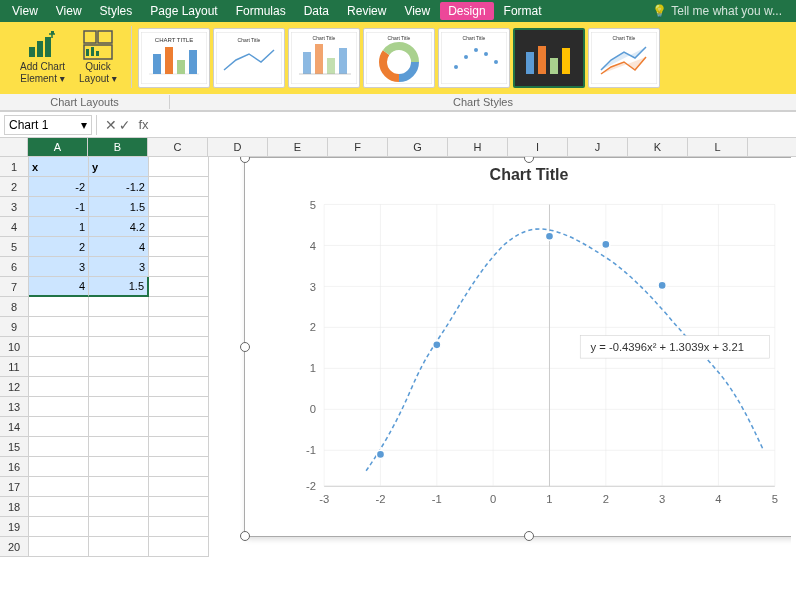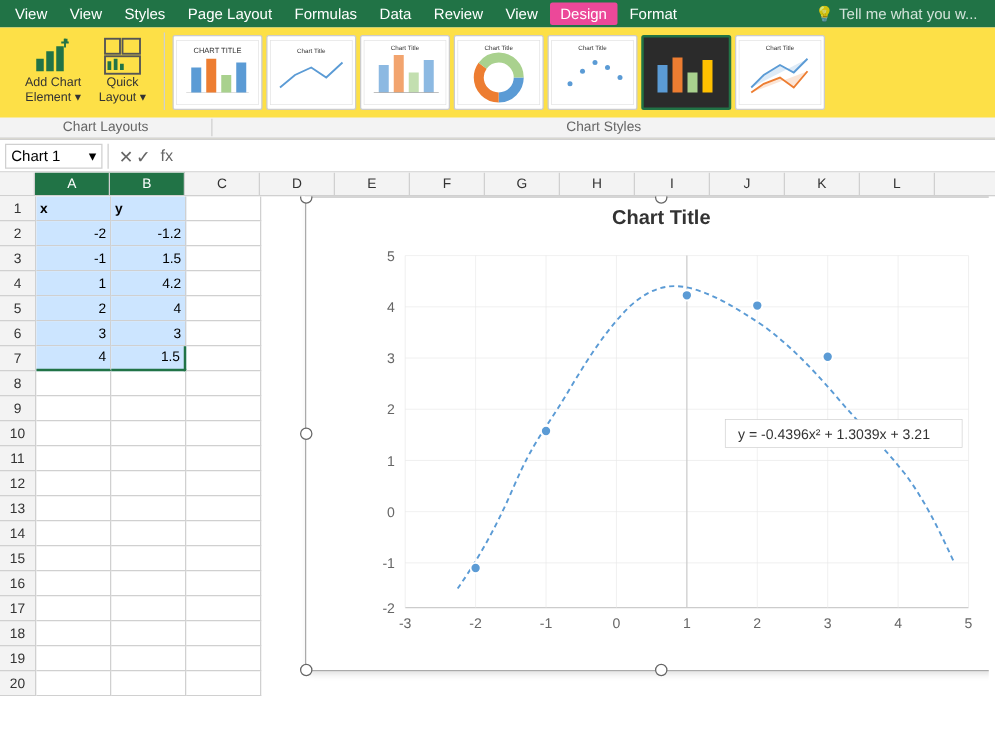--- a/index.html
+++ b/index.html
@@ -126,21 +126,21 @@
     .formula-bar {
       display: flex;
       align-items: center;
       height: 26px;
       border-bottom: 1px solid #d0d0d0;
       background: #fff;
       padding: 0 4px;
       gap: 4px;
     }
     .name-box {
-      width: 78px;
+      width: 88px;
       height: 20px;
       border: 1px solid #d0d0d0;
       padding: 2px 4px;
       font-size: 12px;
       display: flex;
       align-items: center;
       justify-content: space-between;
     }
     .formula-divider { width: 1px; height: 20px; background: #d0d0d0; }
     .formula-icons { display: flex; gap: 2px; align-items: center; font-size: 14px; color: #666; padding: 0 4px; }

